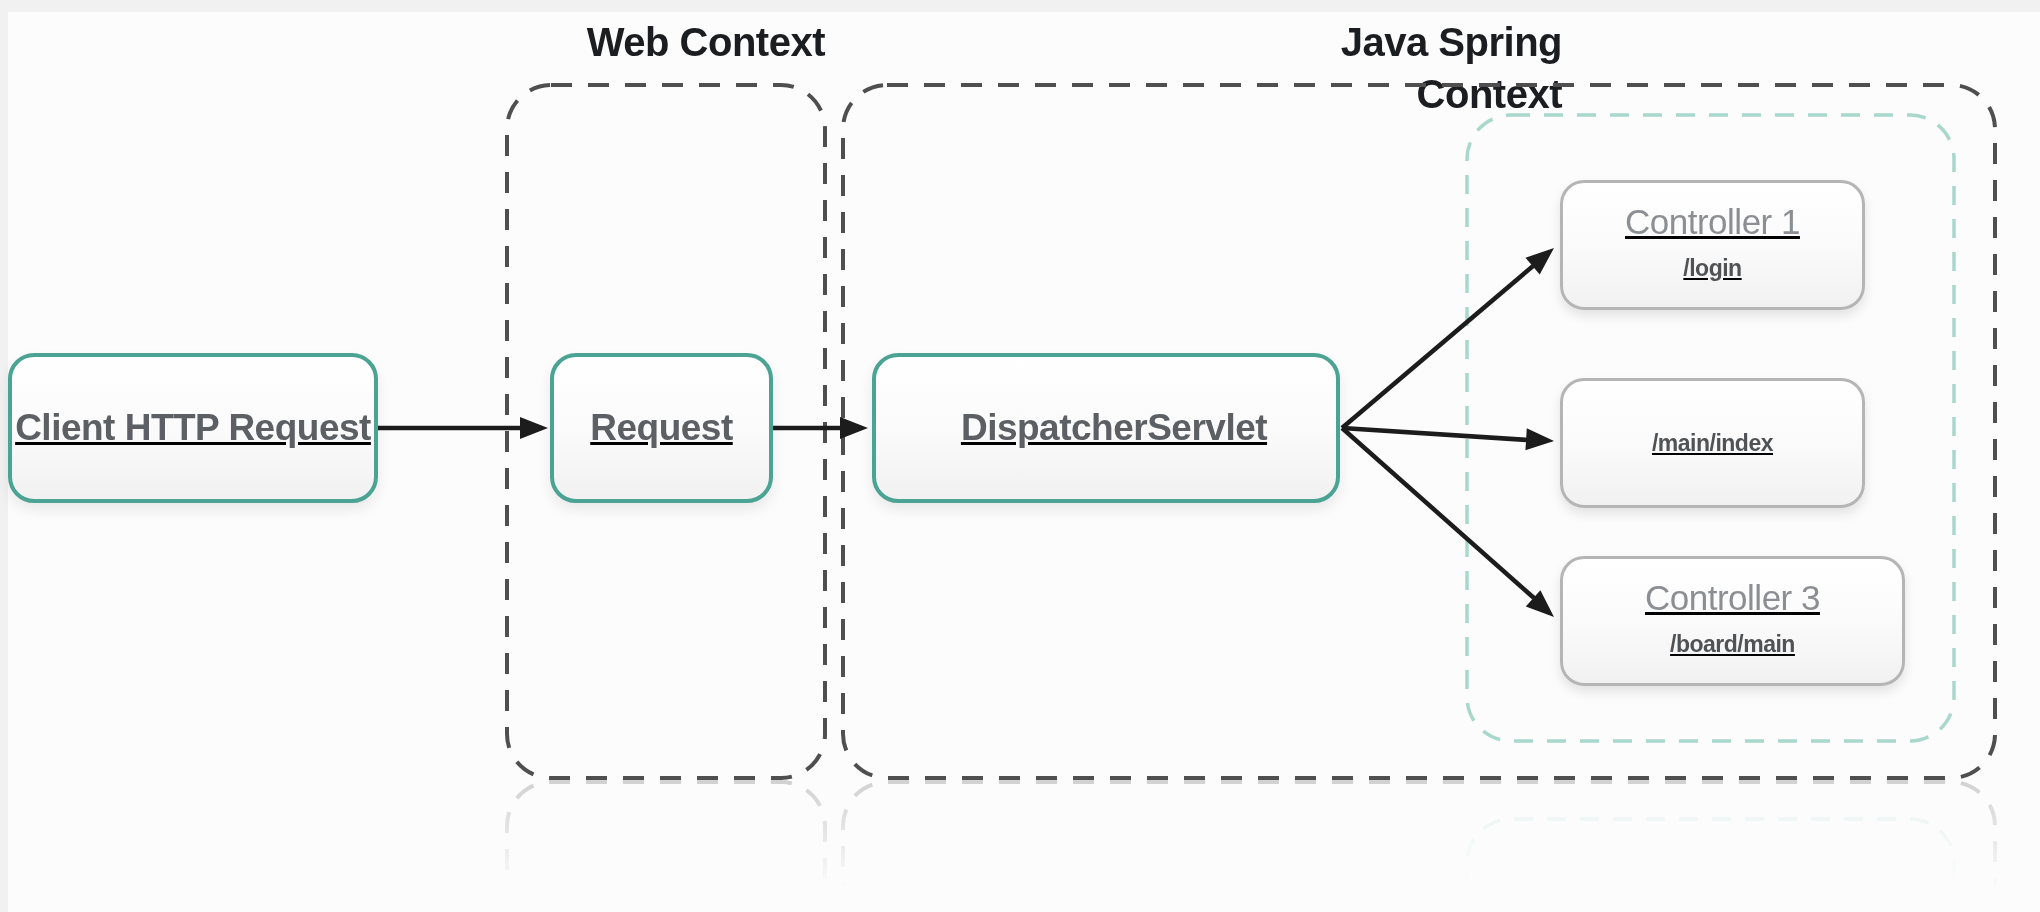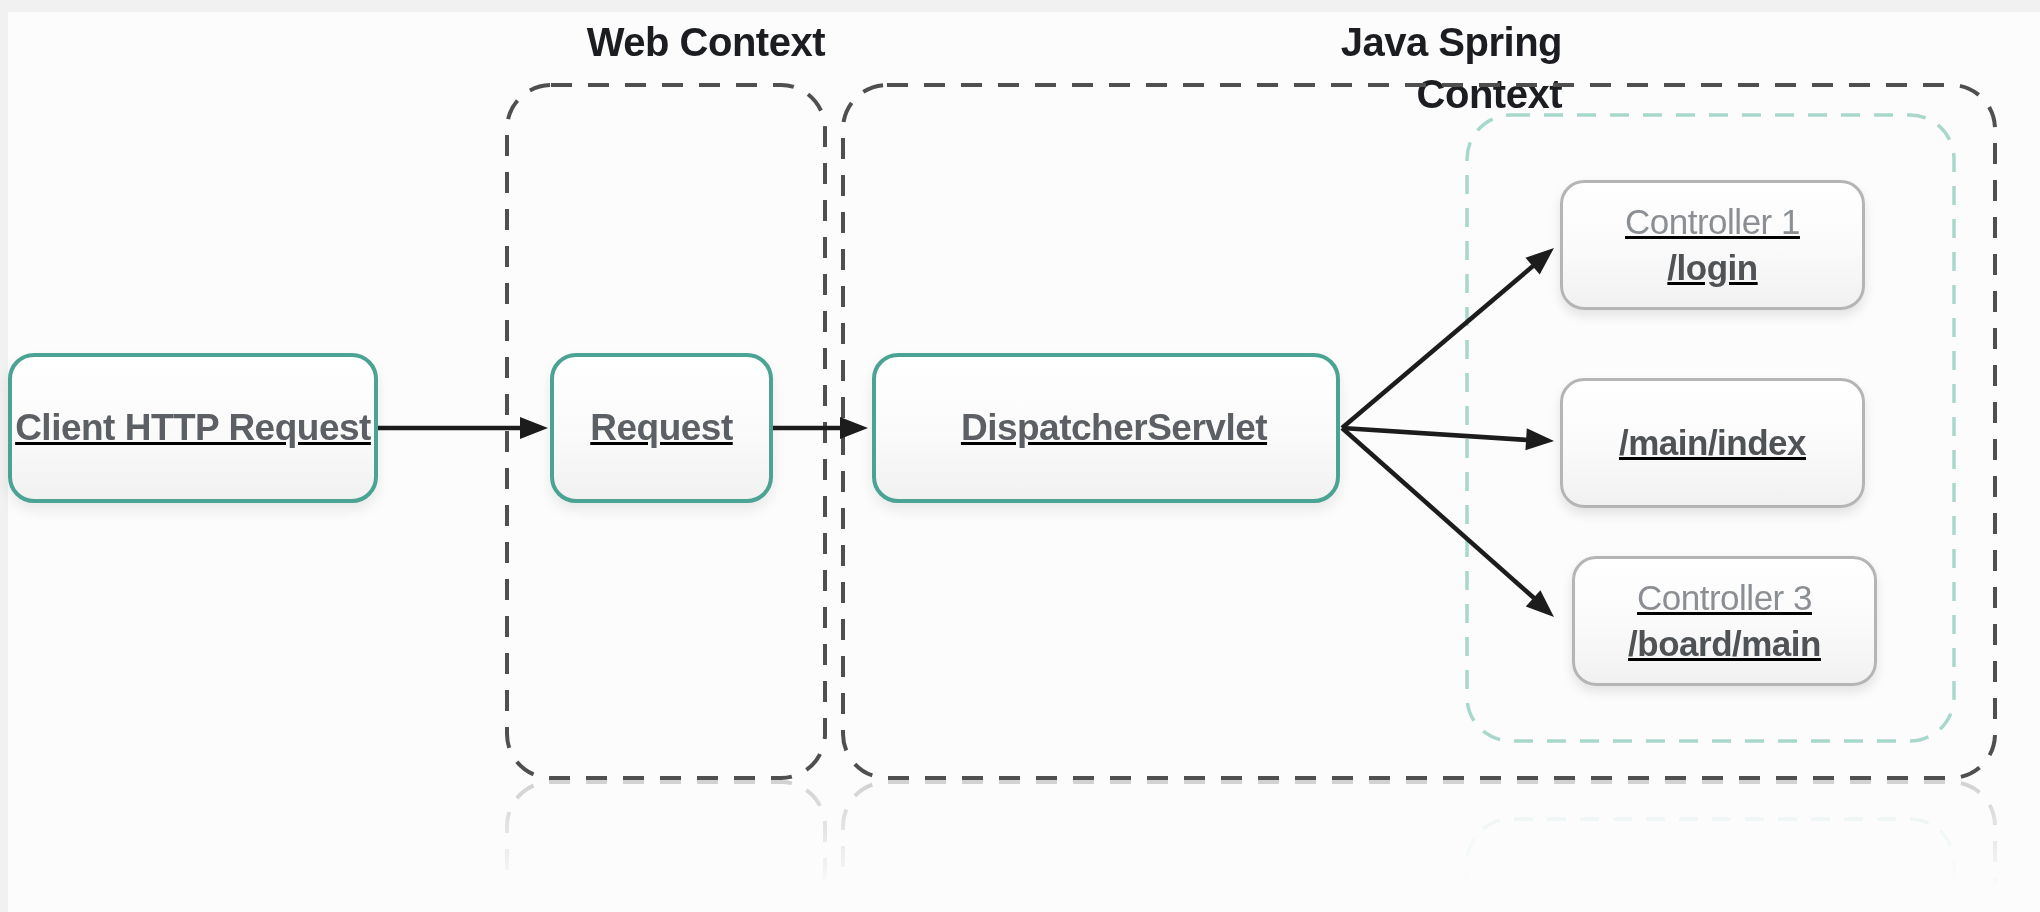--- a/index.html
+++ b/index.html
@@ -94,33 +94,33 @@
     display: block;
     font-size: 35px;
     font-weight: 400;
     letter-spacing: -0.5px;
     color: var(--controller-title-text, #8b8f93);
     line-height: 46px;
     white-space: nowrap;
   }
   .ctrl-path {
     display: block;
-    font-size: 35px;
+    font-size: 23px;
     font-weight: 700;
     letter-spacing: -0.5px;
     color: var(--controller-path-text, #505356);
     line-height: 46px;
     white-space: nowrap;
   }
   .node.client     { left: 8px;    top: 353px; width: 370px; height: 150px; }
   .node.filter     { left: 550px;  top: 353px; width: 223px; height: 150px; }
   .node.dispatcher { left: 872px;  top: 353px; width: 468px; height: 150px; padding-left: 16px; }
   .node.c1 { left: 1560px; top: 180px; width: 305px; height: 130px; }
   .node.c2 { left: 1560px; top: 378px; width: 305px; height: 130px; }
-  .node.c3 { left: 1560px; top: 556px; width: 305px; height: 130px; margin-left: 12px; }
+  .node.c3 { left: 1560px; top: 556px; width: 345px; height: 130px; }
   
   .reflection {
     position: absolute;
     left: 0; top: 780px;
     width: 2040px; height: 132px;
     overflow: hidden;
     pointer-events: none;
     opacity: 0.45;
     -webkit-mask-image: linear-gradient(to bottom, rgba(0,0,0,0.55) 0%, rgba(0,0,0,0) 82%);
     mask-image: linear-gradient(to bottom, rgba(0,0,0,0.55) 0%, rgba(0,0,0,0) 82%);

